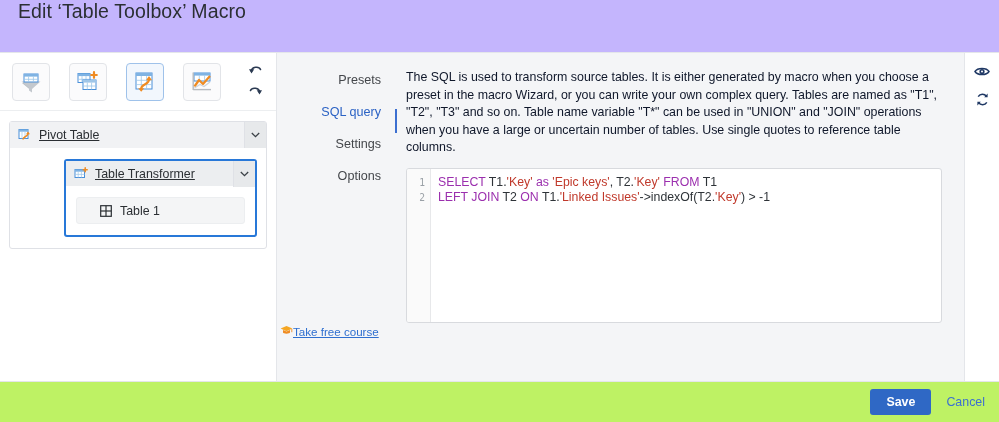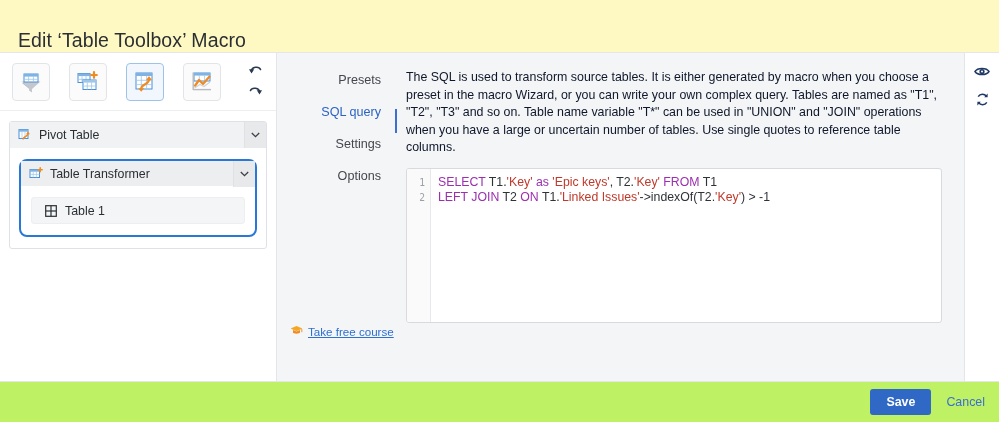--- a/index.html
+++ b/index.html
@@ -12,22 +12,22 @@
   .app {
     position: relative;
     width: 999px; height: 422px;
     background: #f4f5f7;
     display: flex; flex-direction: column;
   }
 
   
   .titlebar {
     height: 53px;
-    background: #fef9c3;
-    display: flex; align-items: flex-end;
+    background: #c4b5fd;
+    display: flex; align-items: flex-start;
     padding: 0 0 0 18px;
     flex: 0 0 53px;
     border-bottom: 1px solid #e4e6ea;
   }
   .titlebar h1 {
     font-size: 19.5px;
     font-weight: 400;
     color: #2b2f33;
     letter-spacing: .1px;
   }
@@ -88,44 +88,45 @@
   .node-head {
     display: flex; align-items: center;
     height: 26px;
     background: #f1f2f4;
     padding: 0 0 0 8px;
     font-size: 12.4px;
     color: #2b2f33;
     cursor: pointer;
   }
   .node-head .ni { margin-right: 7px; display: flex; }
-  .node-head .lbl { flex: 1 1 auto; }
+  .node-head .lbl { flex: 1 1 auto; text-decoration: underline; }
   .caret {
     width: 22px; height: 26px;
     display: flex; align-items: center; justify-content: center;
     background: #e7e9eb;
     color: #3d4category; color: #3a4046;
     font-size: 10px;
     border-left: 1px solid #dfe1e6;
   }
   .node-body { padding: 11px 9px 11px 9px; }
   .node-child {
     border: 2px solid #2878d8;
-    border-radius: 8px;
+    border-radius: 3px;
     background: #fff;
+    margin-left: 45px;
   }
   .node-child .node-head { background: #eceef0; height: 25px; }
   .node-child .node-body { padding: 11px 10px 11px 10px; }
   .leaf {
     height: 27px;
     background: #f4f5f6;
     border: 1px solid #eceef0;
     border-radius: 3px;
     display: flex; align-items: center;
-    padding-left: 13px;
+    padding-left: 23px;
     font-size: 12.4px;
     color: #2b2f33;
     margin-bottom: 10px;
     cursor: pointer;
   }
   .leaf:last-child { margin-bottom: 0; }
   .leaf .ni { margin-right: 8px; display: flex; }
 
   
   .center {
@@ -156,23 +157,22 @@
   .tab.active { color: #2b62c4; font-weight: 400; }
   .tab.active::after {
     content: "";
     position: absolute;
     right: 0; top: 4px;
     width: 2px; height: 24px;
     background: #3c6fd0;
   }
   .coursewrap {
     position: absolute;
-    left: 13px; bottom: 41px;
+    left: 3px; bottom: 41px;
     display: flex; align-items: center;
-    gap: 5px;
     cursor: pointer;
   }
   .course-link {
     font-size: 11.6px;
     color: #2f6fd0;
     text-decoration: underline;
   }
 
   .content {
     flex: 1 1 auto;

